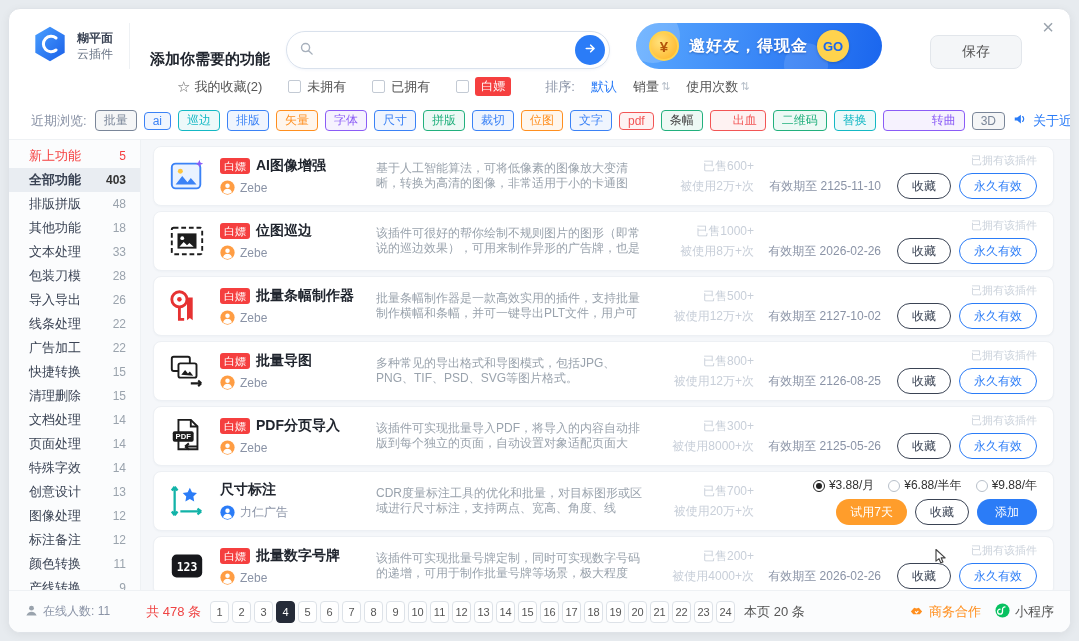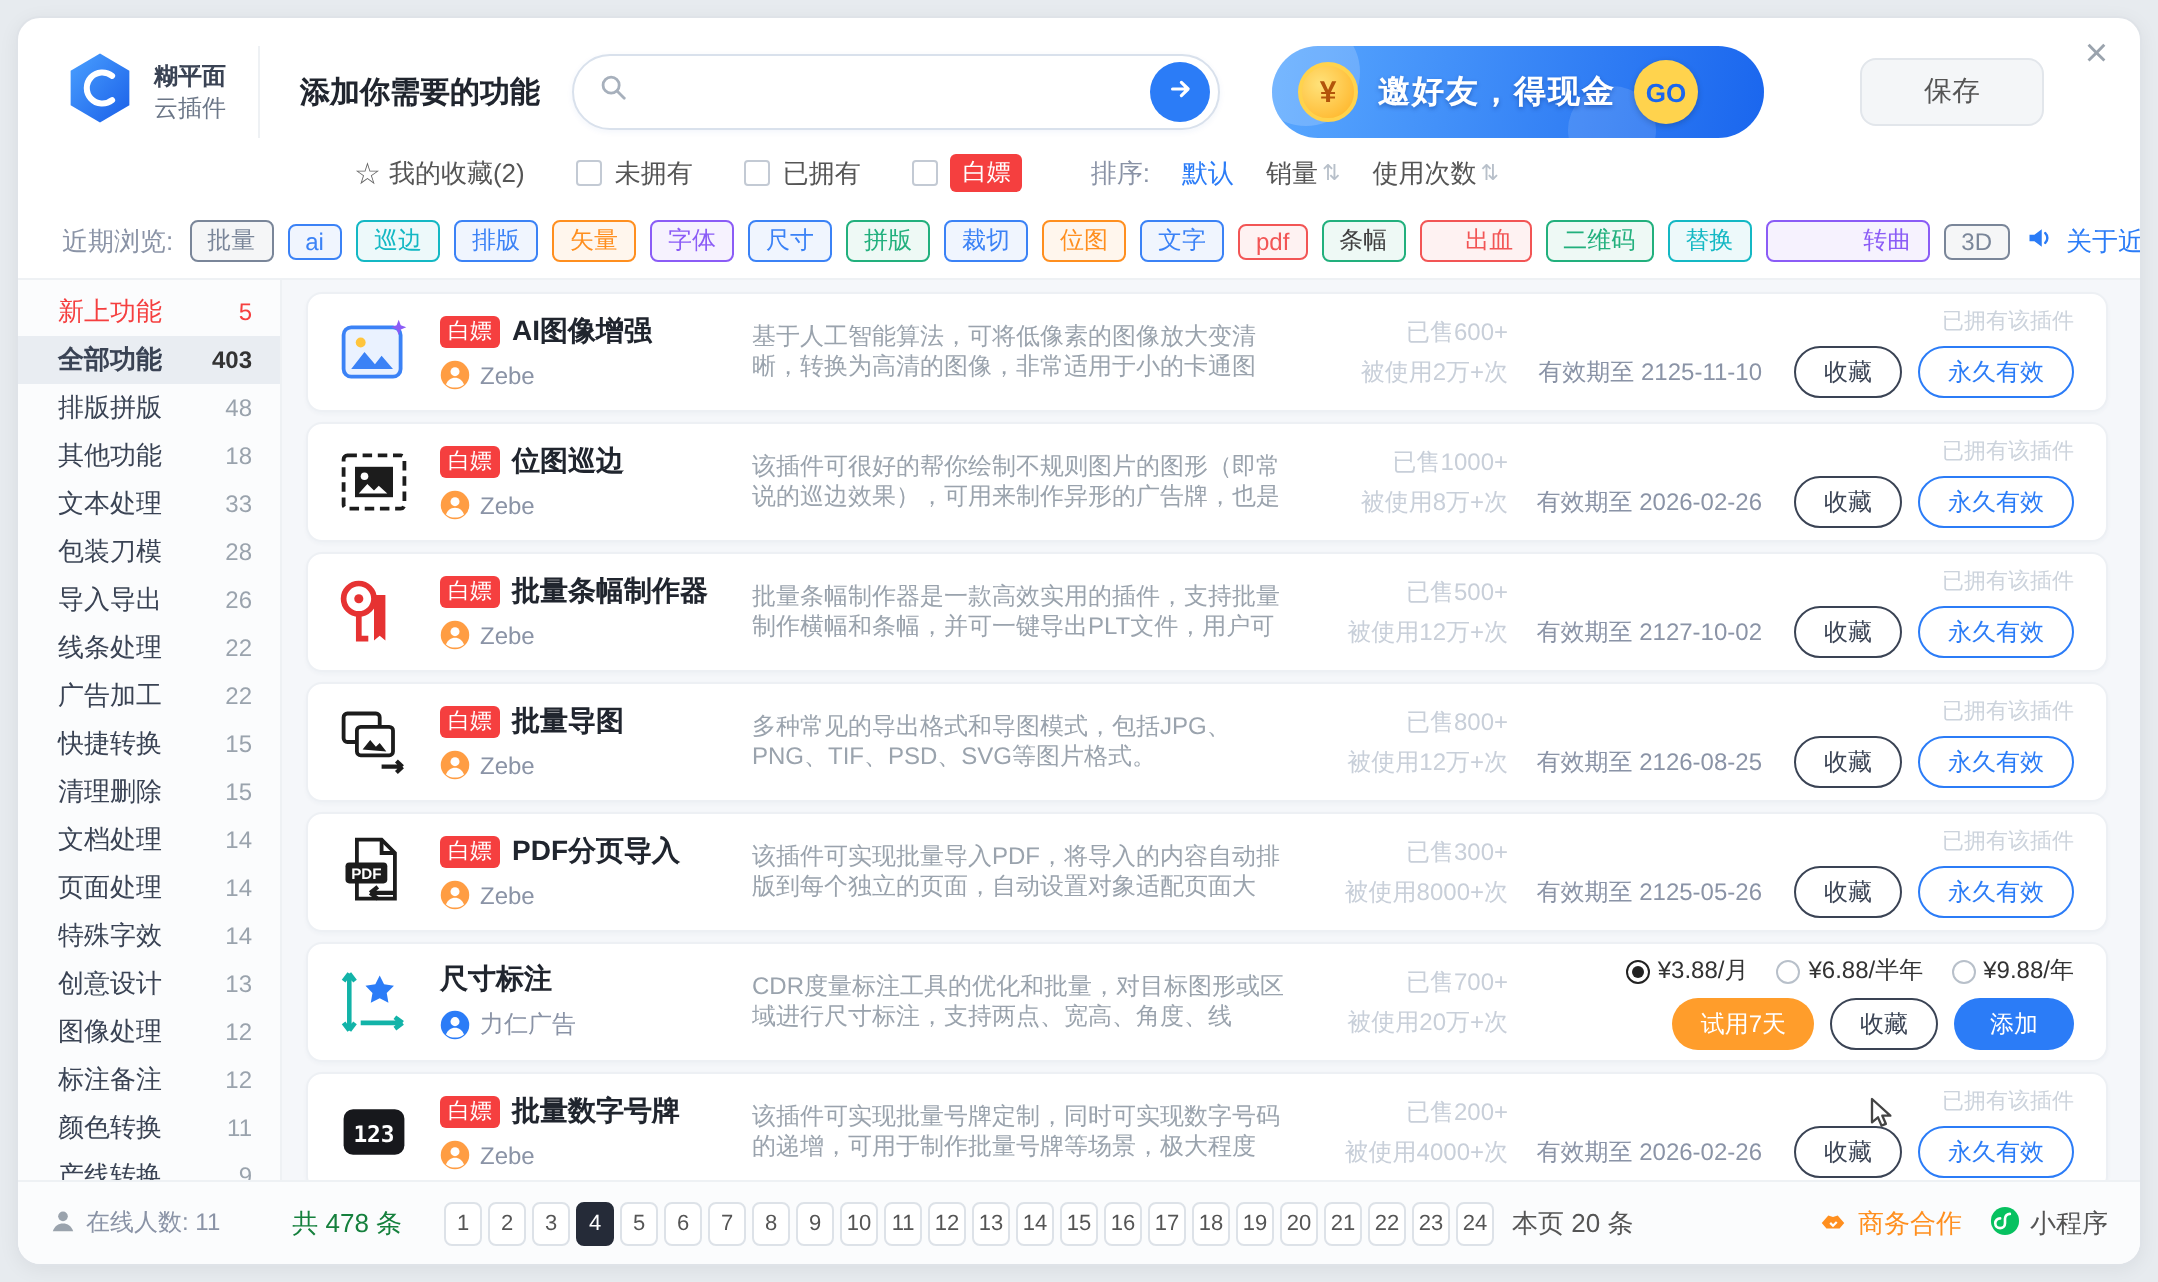--- a/index.html
+++ b/index.html
@@ -15,21 +15,21 @@
     background: #fff;
     border: 1px solid #dfe3e8;
     border-radius: 12px;
     box-shadow: 0 2px 10px rgba(0,0,0,.06);
     overflow: hidden;
     display: flex; flex-direction: column;
   }
   .close-x { position:absolute; top:8px; right:16px; font-size:20px; color:#9aa3ad; cursor:pointer; z-index:9; line-height:1; }
 
   
-  .header-top { display:flex; align-items:center; padding:14px 22px 6px 22px; flex:none; }
+  .header-top { display:flex; align-items:flex-end; padding:14px 22px 6px 22px; flex:none; }
   .logo { display:flex; align-items:center; gap:8px; padding-right:16px; border-right:1px solid #eef1f4; height:46px; flex:none; }
   .logo-name { font-size:12px; line-height:1.35; color:#6b7687; }
   .logo-name .l1 { color:#3a4354; font-weight:bold; }
   .add-label { font-size:15px; font-weight:bold; color:#20252e; margin:0 16px 0 20px; white-space:nowrap; }
   .search { display:flex; align-items:center; width:324px; height:38px; border:1px solid #d9e1ec; border-radius:19px; padding:0 4px 0 12px; background:#fff; box-shadow:0 1px 3px rgba(40,90,180,.06); flex:none; }
   .search input { flex:1; min-width:0; border:none; outline:none; font-size:13px; background:transparent; font-family:inherit; }
   .search-btn { width:30px; height:30px; border-radius:50%; background:#2b7cf7; border:none; display:flex; align-items:center; justify-content:center; cursor:pointer; flex:none; }
   .banner { position:relative; display:flex; align-items:center; width:246px; height:46px; border-radius:23px; background:linear-gradient(100deg,#59a8ff,#1a66ee); margin-left:26px; overflow:hidden; cursor:pointer; flex:none; }
   .banner .deco1 { position:absolute; left:-10px; top:-14px; width:54px; height:54px; border-radius:50%; background:rgba(255,255,255,.18); }
   .banner .deco2 { position:absolute; right:54px; bottom:-18px; width:44px; height:44px; border-radius:50%; background:rgba(255,255,255,.12); }
@@ -88,21 +88,21 @@
   .p-prices { display:flex; align-items:center; gap:14px; font-size:12px; color:#333; white-space:nowrap; }
   .price-opt { display:flex; align-items:center; gap:4px; cursor:pointer; }
   .radio { width:12px; height:12px; border:1px solid #b8c0ca; border-radius:50%; position:relative; flex:none; }
   .radio.checked { border-color:#222; }
   .radio.checked::after { content:""; position:absolute; inset:2px; border-radius:50%; background:#222; }
 
   
   .footer { height:42px; flex:none; display:flex; align-items:center; background:#fbfcfd; border-top:1px solid #eef1f4; padding:0 16px; font-size:12px; color:#8a93a6; }
   .online { display:flex; align-items:center; gap:5px; flex:none; }
   .footer-center { display:flex; align-items:center; gap:3px; margin-left:36px; flex:none; }
-  .total { color:#15803d; font-size:13px; margin-right:18px; white-space:nowrap; }
+  .total { color:#ef4444; font-size:13px; margin-right:6px; white-space:nowrap; }
   .page-btn { min-width:19px; height:22px; border:1px solid #dde2e8; background:#fff; border-radius:4px; color:#555; font-size:11px; cursor:pointer; padding:0 2px; font-family:inherit; }
   .page-btn.active { background:#252b38; border-color:#252b38; color:#fff; }
   .per-page { color:#555; margin-left:6px; font-size:13px; white-space:nowrap; }
   .footer-right { margin-left:auto; display:flex; align-items:center; gap:14px; flex:none; }
   .biz { color:#ff8f1f; display:flex; align-items:center; gap:5px; font-size:13px; cursor:pointer; white-space:nowrap; }
   .mini { color:#555; display:flex; align-items:center; gap:5px; font-size:13px; cursor:pointer; white-space:nowrap; }
   .cursor { position:absolute; left:922px; top:538px; z-index:10; pointer-events:none; }
 </style>
 </head>
 <body>

